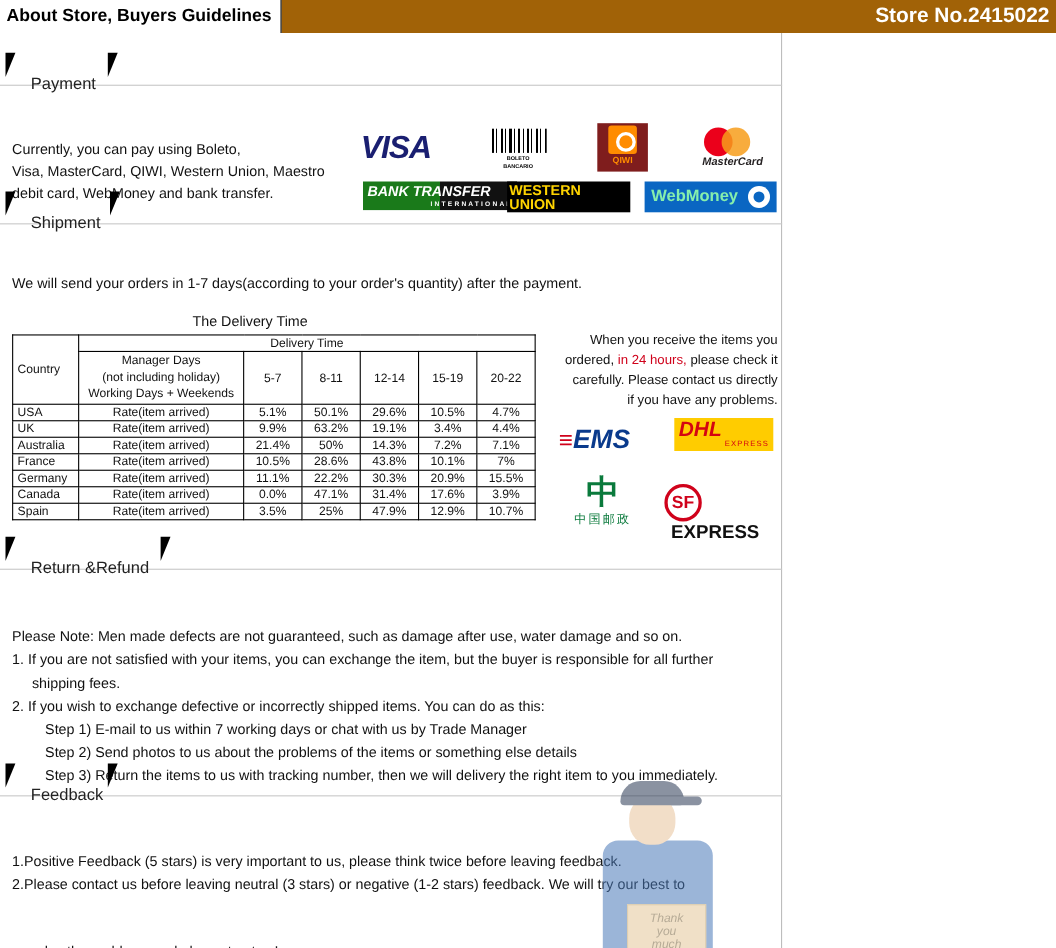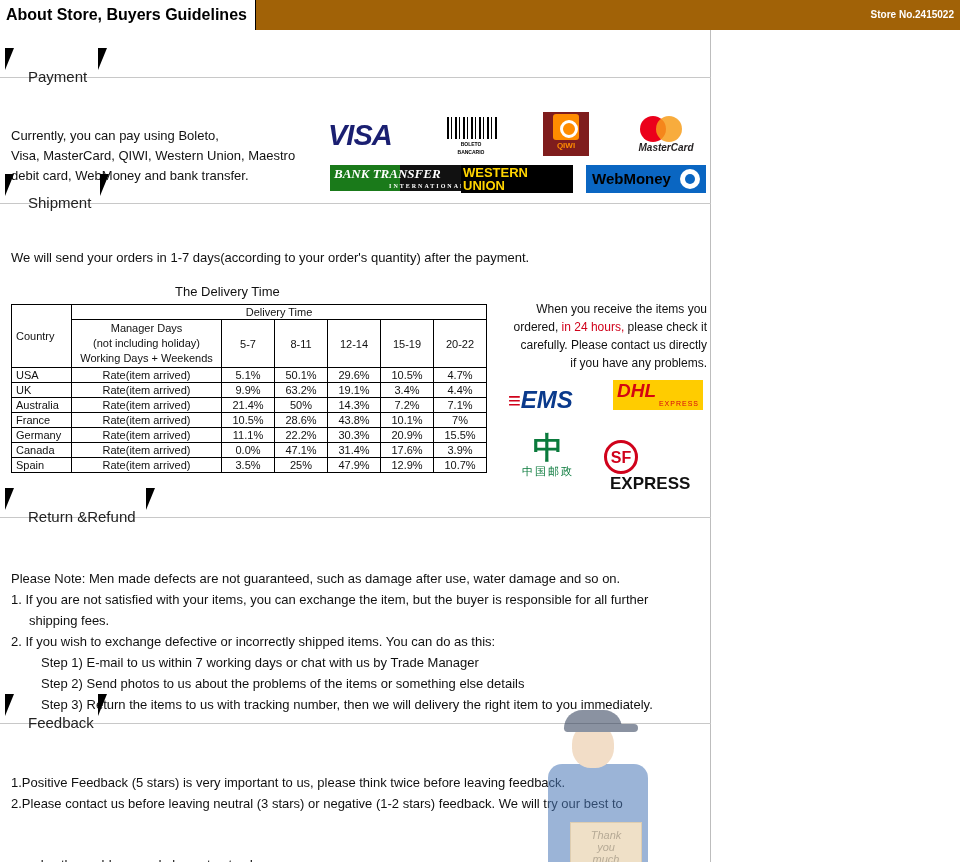--- a/index.html
+++ b/index.html
@@ -30,21 +30,21 @@
     font-size: 16px;
     font-weight: bold;
     padding: 0 8px 0 6px;
     border-right: 1px solid #000;
     white-space: nowrap;
   }
   .topbar-store {
     position: absolute; right: 6px; top: 0;
     height: 18px; line-height: 29px;
     color: #ffffff;
-    font-size: 10px;
+    font-size: 19px;
     font-weight: bold;
     white-space: nowrap;
   }
 
   
   .frame {
     position: absolute; left: 0; top: 30px;
     width: 711px; height: 832px;
     border-right: 1px solid #bdbdbd;
     background: #ffffff;
@@ -127,32 +127,32 @@
   .mc .c1 { left: 14px; background: #eb001b; }
   .mc .c2 { left: 30px; background: #f79e1b; opacity: .85; }
   .mc .t {
     position: absolute; left: 0; top: 32px; width: 80px; text-align: center;
     font-size: 10px; font-weight: bold; color: #231f20; font-style: italic;
   }
   .bank {
     left: 2px; top: 55px; width: 140px; height: 26px;
     background: linear-gradient(90deg,#1a7a1a 0 70px,#111 70px 140px);
     color: #fff; font-size: 13px; font-weight: bold; font-style: italic;
-    line-height: 18px; padding-left: 4px; font-family: Liberation Serif, serif;
+    line-height: 18px; padding-left: 4px;
   }
   .bank .sub { font-size: 6px; font-style: normal; text-align: right; padding-right: 4px; line-height: 7px; letter-spacing: 2px;}
   .wu {
     left: 133px; top: 55px; width: 112px; height: 28px;
     background: #000; color: #ffd400; font-size: 13px; font-weight: bold;
     line-height: 13px; padding: 1px 2px;
   }
   .wu .l2 { color: #ffd400; }
   .wm {
     left: 258px; top: 55px; width: 120px; height: 28px;
-    background: #0a66c2; color: #000000; font-size: 15px; line-height: 28px;
+    background: #0a66c2; color: #86efac; font-size: 15px; line-height: 28px;
     padding-left: 6px; font-weight: bold;
   }
   .wm .ring {
     position: absolute; right: 6px; top: 4px; width: 20px; height: 20px;
     border-radius: 50%; background: #fff;
   }
   .wm .ring:after {
     content:""; position:absolute; left:5px; top:5px; width:10px; height:10px;
     border-radius:50%; background:#0a66c2;
   }

